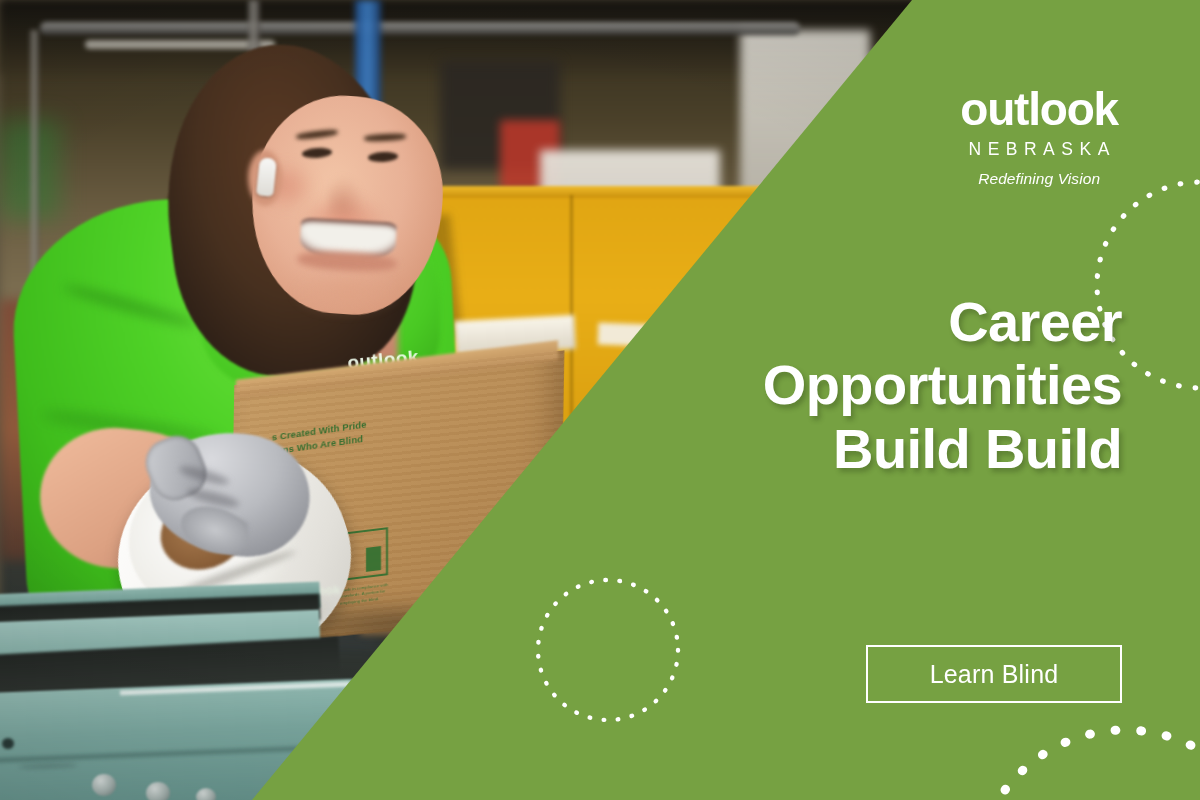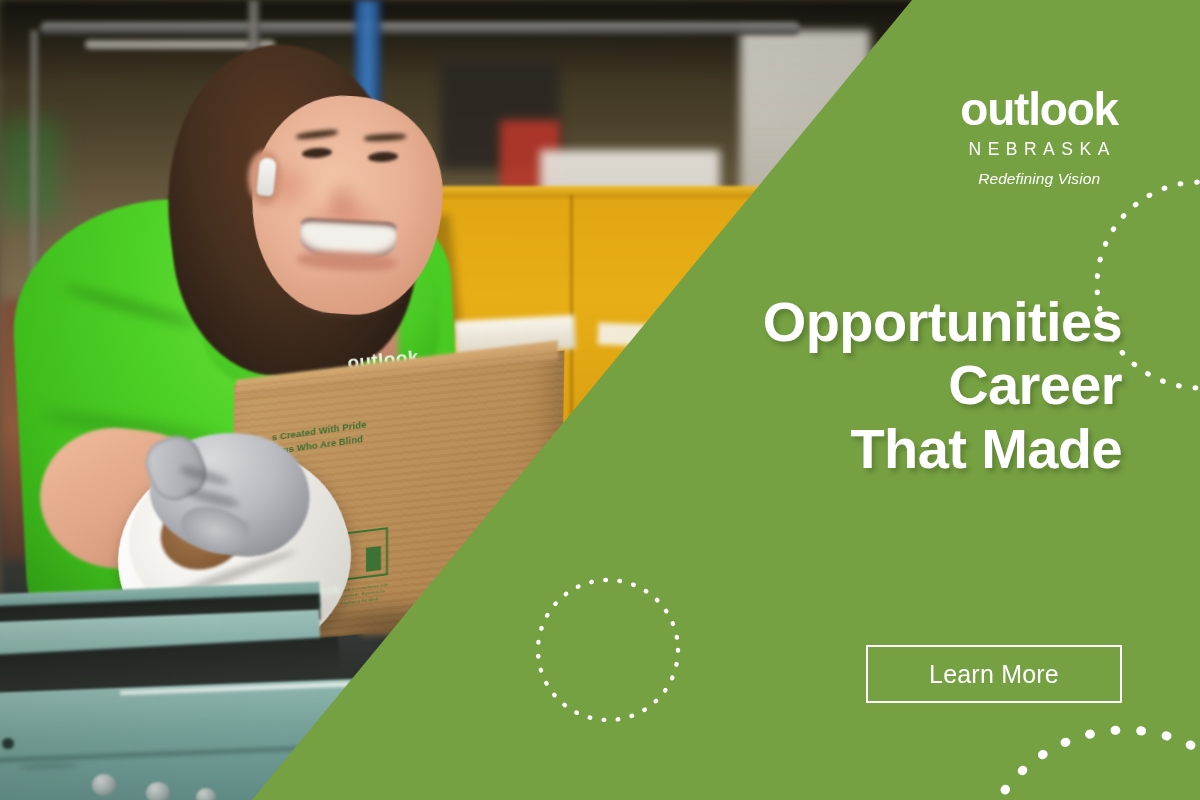--- a/index.html
+++ b/index.html
@@ -696,21 +696,21 @@
       <circle cx="160" cy="160" r="150" fill="none" stroke="#ffffff" stroke-width="9" stroke-linecap="round" stroke-dasharray="0.8 25"></circle>
     </svg>
 
     <div class="logo">
       <div class="logo-word">outlook</div>
       <div class="logo-sub">NEBRASKA</div>
       <div class="logo-tag">Redefining Vision</div>
     </div>
 
     <h1 class="headline">
+      <span class="hl-line">Career</span>
       <span class="hl-line">Opportunities</span>
-      <span class="hl-line">Career</span>
-      <span class="hl-line">That Made</span>
+      <span class="hl-line">Build Build</span>
     </h1>
 
-    <button class="cta">Learn More</button>
+    <button class="cta">Learn Blind</button>
 
   </div>
 </div>
 
 </body></html>

